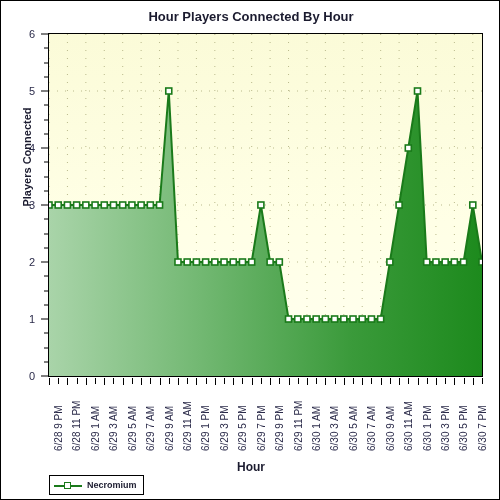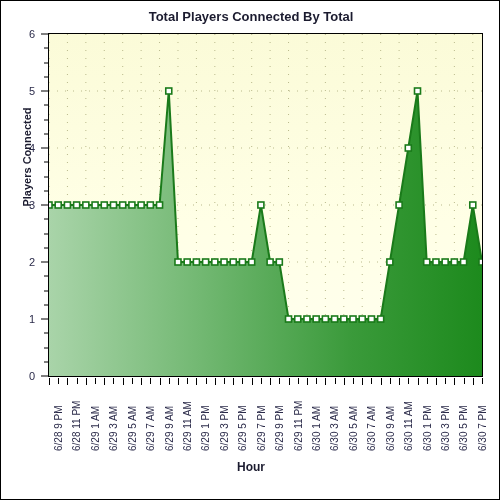--- a/index.html
+++ b/index.html
@@ -135,21 +135,21 @@
     color:#1b1b2f;
     font-weight:bold;
     white-space:nowrap;
   }
 </style>
 </head>
 <body>
 
 <div id="root">
 
-  <div id="chart-title">Total Players Connected By Total</div>
+  <div id="chart-title">Hour Players Connected By Hour</div>
 
   <div id="y-axis-labels">
       <div class="ytick-label" style="top: 375px;">0</div>
       <div class="ytick-major" style="top: 375px;"></div>
       <div class="ytick-label" style="top: 318px;">1</div>
       <div class="ytick-major" style="top: 318px;"></div>
       <div class="ytick-label" style="top: 261px;">2</div>
       <div class="ytick-major" style="top: 261px;"></div>
       <div class="ytick-label" style="top: 204px;">3</div>
       <div class="ytick-major" style="top: 204px;"></div>
@@ -348,14 +348,21 @@
       <div class="xlabel" style="left: 365.234px; top: 66px;">6/30 7 AM</div>
       <div class="xlabel" style="left: 383.66px; top: 66px;">6/30 9 AM</div>
       <div class="xlabel" style="left: 402.085px; top: 66px;">6/30 11 AM</div>
       <div class="xlabel" style="left: 420.511px; top: 66px;">6/30 1 PM</div>
       <div class="xlabel" style="left: 438.936px; top: 66px;">6/30 3 PM</div>
       <div class="xlabel" style="left: 457.362px; top: 66px;">6/30 5 PM</div>
       <div class="xlabel" style="left: 475.787px; top: 66px;">6/30 7 PM</div>
     </div>
   <div id="x-axis-title">Hour</div>
 
+  <div id="legend">
+    <span id="legend-swatch">
+      <span class="lg-line"></span>
+      <span class="lg-mark"></span>
+    </span>
+    <span id="legend-label">Necromium</span>
+  </div>
 
 </div>
 
 </body></html>

